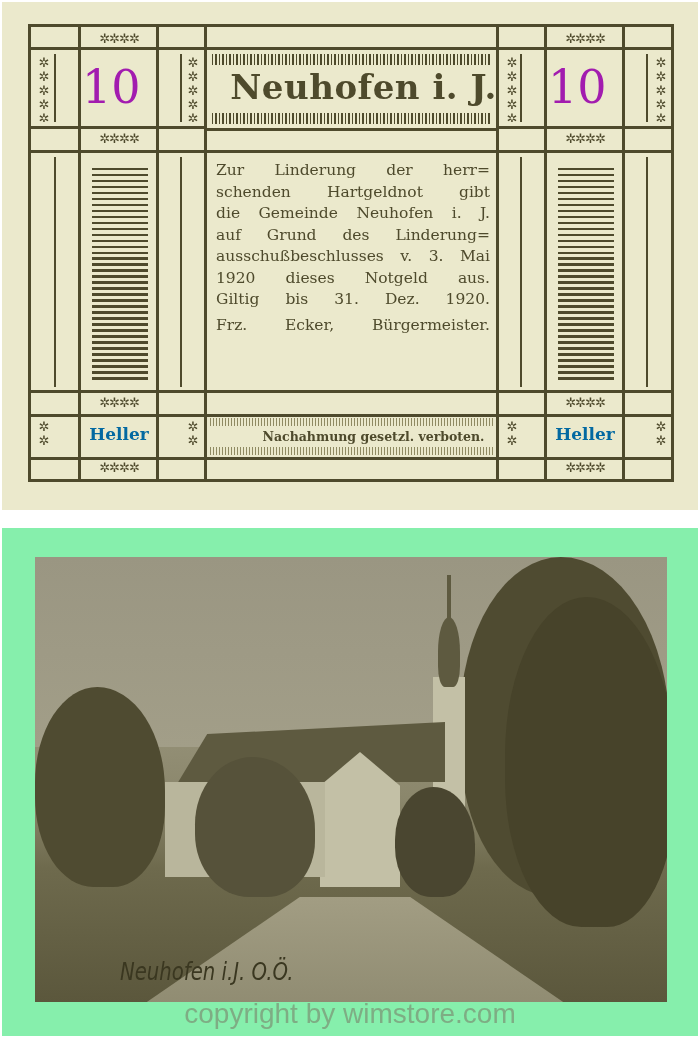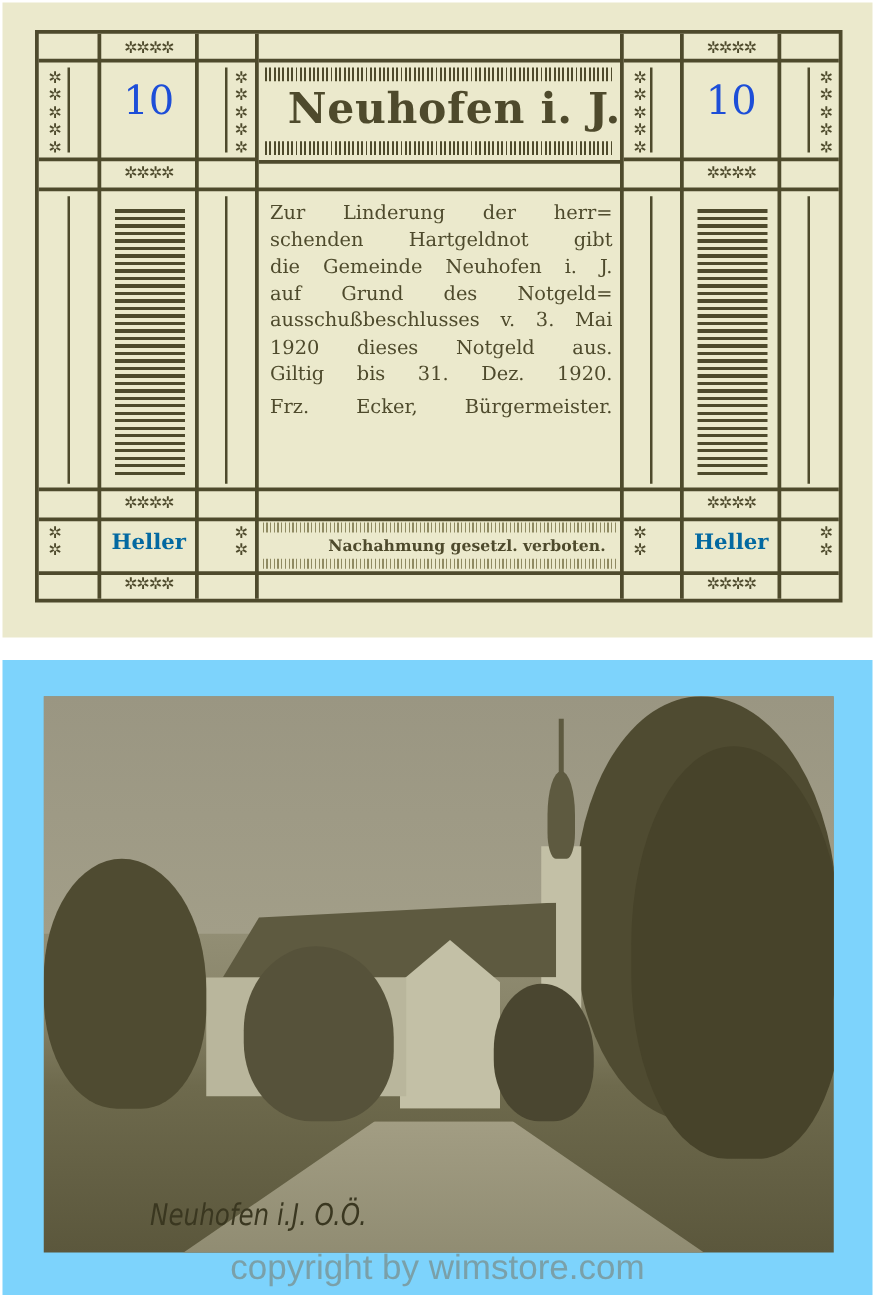--- a/index.html
+++ b/index.html
@@ -5,28 +5,28 @@
   html, body { margin: 0; padding: 0; }
   body {
     width: 700px; height: 1038px; position: relative; overflow: hidden;
     background: #ffffff;
     font-family: "DejaVu Serif", serif;
   }
   .note {
     position: absolute; background: #e9e7c9;
   }
   #front { left: 2px; top: 2px; width: 696px; height: 508px; background: #ebe9cc; }
-  #back  { left: 2px; top: 528px; width: 696px; height: 508px; background: #7dd3fc; }
+  #back  { left: 2px; top: 528px; width: 696px; height: 508px; background: #86efac; }
 
   .ink { background: #4e4a2c; position: absolute; }
   .frame { position: absolute; border: 3px solid #4e4a2c; box-sizing: border-box; }
 
   .num {
-    position: absolute; color: #1d4ed8; font-family: "DejaVu Serif", serif;
-    font-size: 32px; text-align: center; line-height: 1;
+    position: absolute; color: #a21caf; font-family: "DejaVu Serif", serif;
+    font-size: 46px; text-align: left; line-height: 1;
   }
   .title {
     position: absolute; color: #4e4a2c; font-family: "DejaVu Serif", serif;
     font-weight: bold; font-size: 34px; text-align: center; letter-spacing: 0.5px; margin-left: 12px;
   }
   .hatch {
     position: absolute;
     background: repeating-linear-gradient(90deg, #4e4a2c 0 1.5px, transparent 1.5px 3.5px);
   }
   .hatch-light {
@@ -145,21 +145,21 @@
   <div class="title" style="left:205px;top:65px;width:289px;">Neuhofen i. J.</div>
   <div class="hatch" style="left:210px;top:111px;width:280px;height:11px;"></div>
 
   <div class="hlines" style="left:90px;top:164px;width:56px;height:214px;"></div>
   <div class="hlines" style="left:556px;top:164px;width:56px;height:214px;"></div>
 
   <div class="body-text">
     <div>Zur Linderung der herr=</div>
     <div>schenden Hartgeldnot gibt</div>
     <div>die Gemeinde Neuhofen i. J.</div>
-    <div>auf Grund des Notgeld=</div>
+    <div>auf Grund des Linderung=</div>
     <div>ausschußbeschlusses v. 3. Mai</div>
     <div>1920 dieses Notgeld aus.</div>
     <div>Giltig bis 31. Dez. 1920.</div>
     <div style="height:4px"></div>
     <div>Frz. Ecker, Bürgermeister.</div>
   </div>
 
   <div class="heller" style="left:80px;top:422px;width:74px;">Heller</div>
   <div class="heller" style="left:546px;top:422px;width:74px;">Heller</div>
   <div class="hatch-light" style="left:208px;top:416px;width:284px;height:8px;"></div>

